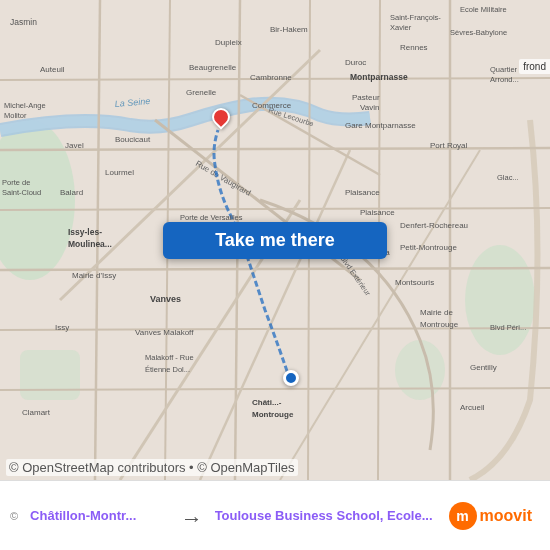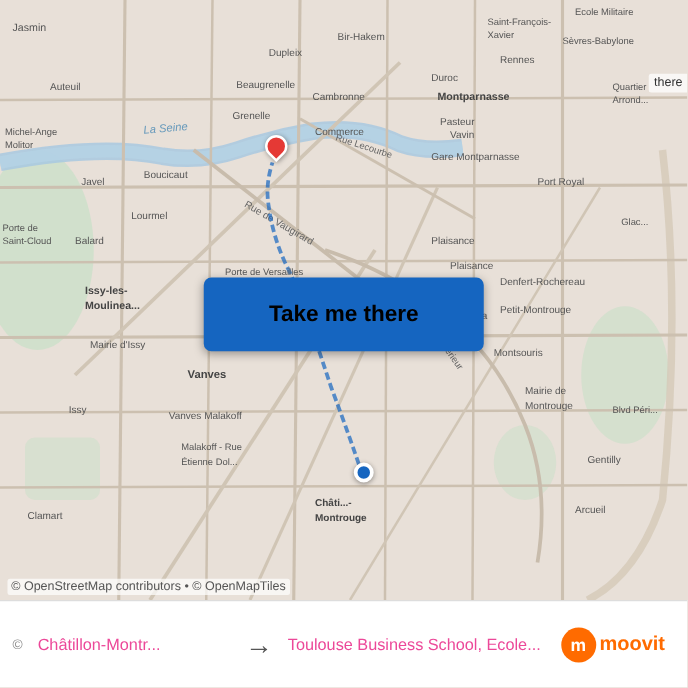--- a/index.html
+++ b/index.html
@@ -25,23 +25,23 @@
       top: 0; left: 0;
       width: 100%; height: 100%;
     }
 
     
     #cta-button {
       position: absolute;
       top: 222px;
       left: 163px;
       width: 224px;
-      height: 59px;
+      height: 37px;
       background: #1565C0;
-      color: #000000;
+      color: #ffffff;
       border: none;
       border-radius: 6px;
       font-size: 18px;
       font-weight: bold;
       cursor: pointer;
       display: flex;
       align-items: center;
       justify-content: center;
       box-shadow: 0 2px 8px rgba(0,0,0,0.35);
     }
@@ -89,40 +89,40 @@
     .station-item {
       display: flex;
       flex-direction: column;
       justify-content: center;
       flex: 1;
       padding: 0 8px;
     }
 
     .station-name {
       font-size: 13px;
-      font-weight: normal;
-      color: #ec4899;
+      font-weight: bold;
+      color: #8b5cf6;
       white-space: nowrap;
       overflow: hidden;
       text-overflow: ellipsis;
     }
 
     .arrow-separator {
       font-size: 22px;
       color: #555;
       padding: 0 4px;
       flex-shrink: 0;
     }
 
     
     .map-attribution {
       position: absolute;
       bottom: 4px;
       left: 6px;
-      font-size: 10px;
+      font-size: 13px;
       color: #555;
       background: rgba(255,255,255,0.7);
       padding: 1px 3px;
       border-radius: 2px;
     }
 
     
     .moovit-logo {
       display: flex;
       align-items: center;
@@ -272,21 +272,21 @@
   </div>
 
   <div class="marker-origin" style="top:370px; left:283px;"></div>
 
   <button id="cta-button">Take me there</button>
 
   <div class="map-attribution">
     <span>© OpenStreetMap contributors • © OpenMapTiles</span>
   </div>
 
-  <div class="top-right-credit">there</div>
+  <div class="top-right-credit">frond</div>
 </div>
 
 <div id="bottom-bar">
 
   <span style="font-size:11px; color:#888; margin-right:4px;">©</span>
 
   <div class="station-item">
     <span class="station-name">Châtillon-Montr...</span>
   </div>
 

